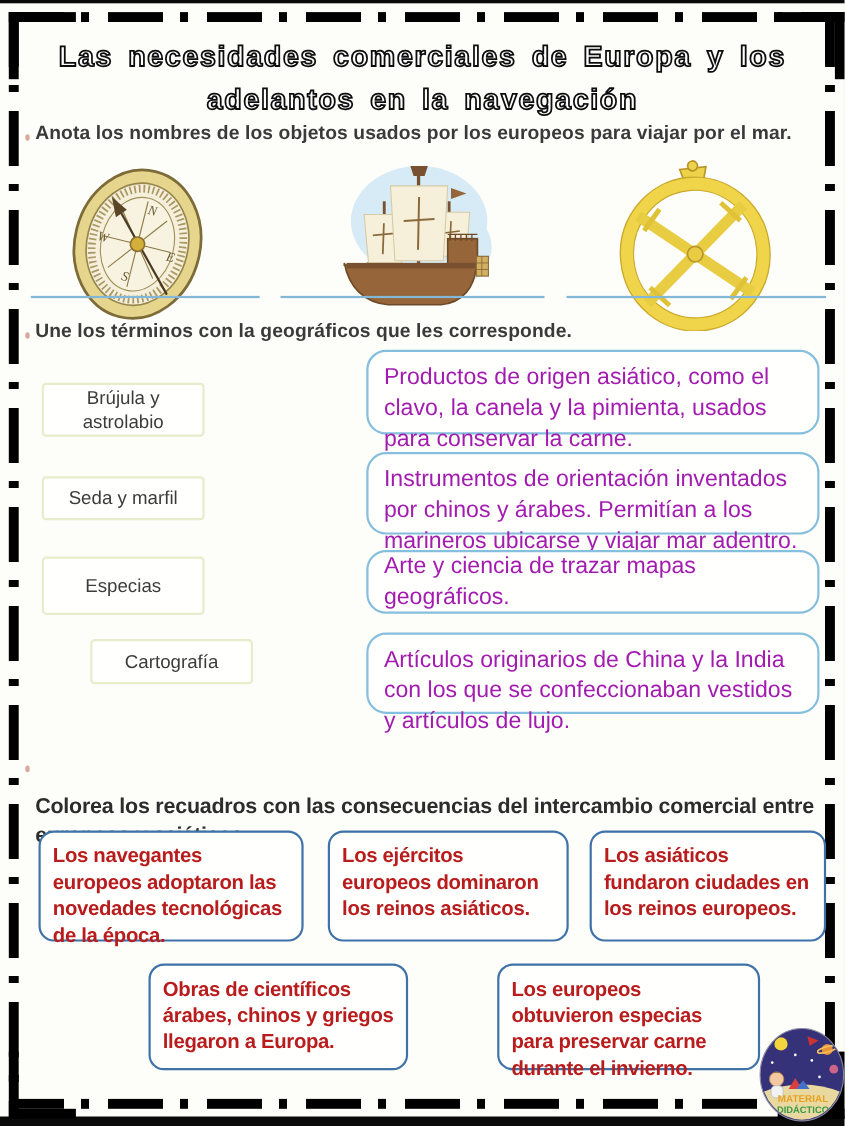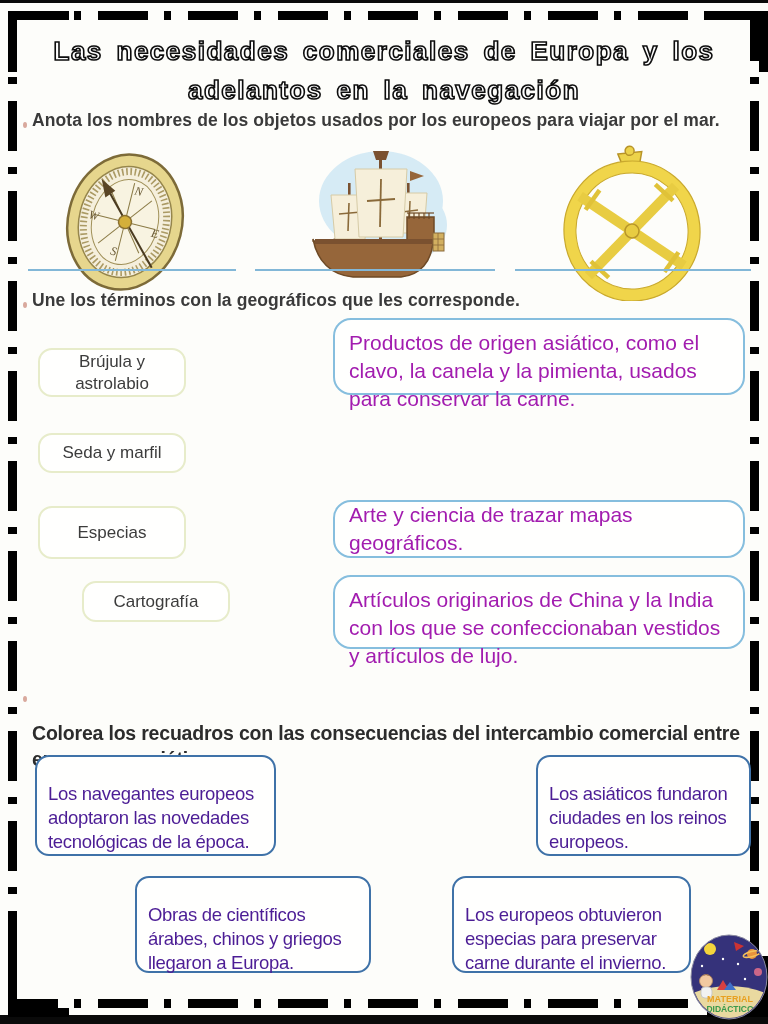--- a/index.html
+++ b/index.html
@@ -62,21 +62,21 @@
 
   .ansline { position:absolute; top:269px; height:2px; background:#82b7d7; }
   .ans1 { left:28px;  width:208px; }
   .ans2 { left:255px; width:240px; }
   .ans3 { left:515px; width:236px; }
 
   
   .match { position:absolute; top:318px; left:0; width:768px; height:340px; }
   .term {
     position:absolute; left:38px; width:148px; box-sizing:border-box;
-    border:2px solid #e7ecca; border-radius:14px; background:#fffffe;
+    border:2px solid #e7ecca; border-radius:4px; background:#fffffe;
     display:flex; align-items:center; justify-content:center; text-align:center;
     font-size:17px; line-height:1.25; color:#3c3c3c; padding:2px 6px;
   }
   .t1 { top:30px;  height:49px; }
   .t2 { top:115px; height:40px; }
   .t3 { top:188px; height:53px; }
   .t4 { top:263px; height:41px;margin-left:44px; }
   .desc {
     position:absolute; left:333px; width:412px; box-sizing:border-box;
     border:2px solid #86bede; border-radius:18px; background:#fffffe;
@@ -84,22 +84,22 @@
   }
   .d1 { top:0px;   height:77px; }
   .d2 { top:93px;  height:75px; }
   .d3 { top:182px; height:58px; display:flex; align-items:center; }
   .d4 { top:257px; height:74px; }
 
   
   .cbox {
     position:absolute; box-sizing:border-box; background:#fffffe;
     border:2.5px solid #3f72a8; border-radius:14px;
-    font-size:18.5px; line-height:1.3; color:#4c1d95; letter-spacing:-0.3px;
-    padding:25px 11px; font-weight:400;
+    font-size:18.5px; line-height:1.3; color:#b91c1c; letter-spacing:-0.3px;
+    padding:9px 11px; font-weight:700;
   }
   .b1 { left:35px;  top:755px; width:241px; height:101px; }
   .b2 { left:298px; top:755px; width:219px; height:101px; }
   .b3 { left:536px; top:755px; width:215px; height:101px; }
   .b4 { left:135px; top:876px; width:236px; height:97px; }
   .b5 { left:452px; top:876px; width:239px; height:97px; }
 
   
   .logo { position:absolute; left:690px; top:934px; width:78px; height:86px; }
 </style>
@@ -221,28 +221,30 @@
   <span class="bullet bu2"></span>
   <div class="instr instr2">Une los términos con la geográficos que les corresponde.</div>
 
   <div class="match">
     <div class="term t1">Brújula y astrolabio</div>
     <div class="term t2">Seda y marfil</div>
     <div class="term t3">Especias</div>
     <div class="term t4">Cartografía</div>
 
     <div class="desc d1">Productos de origen asiático, como el clavo, la canela y la pimienta, usados para conservar la carne.</div>
+    <div class="desc d2">Instrumentos de orientación inventados por chinos y árabes. Permitían a los marineros ubicarse y viajar mar adentro.</div>
     <div class="desc d3">Arte y ciencia de trazar mapas geográficos.</div>
     <div class="desc d4">Artículos originarios de China y la India con los que se confeccionaban vestidos y artículos de lujo.</div>
   </div>
 
   <span class="bullet bu3"></span>
   <div class="instr instr3">Colorea los recuadros con las consecuencias del intercambio comercial entre europeos y asiáticos.</div>
 
   <div class="cbox b1">Los navegantes europeos adoptaron las novedades tecnológicas de la época.</div>
+  <div class="cbox b2">Los ejércitos europeos dominaron los reinos asiáticos.</div>
   <div class="cbox b3">Los asiáticos fundaron ciudades en los reinos europeos.</div>
   <div class="cbox b5">Los europeos obtuvieron especias para preservar carne durante el invierno.</div>
   <div class="cbox b4">Obras de científicos árabes, chinos y griegos llegaron a Europa.</div>
 
   <div class="logo">
     <svg width="78" height="86" viewBox="0 0 78 86">
       <defs>
         <clipPath id="logoclip">
             <ellipse cx="39" cy="43" rx="37" ry="41"></ellipse>
           </clipPath>

